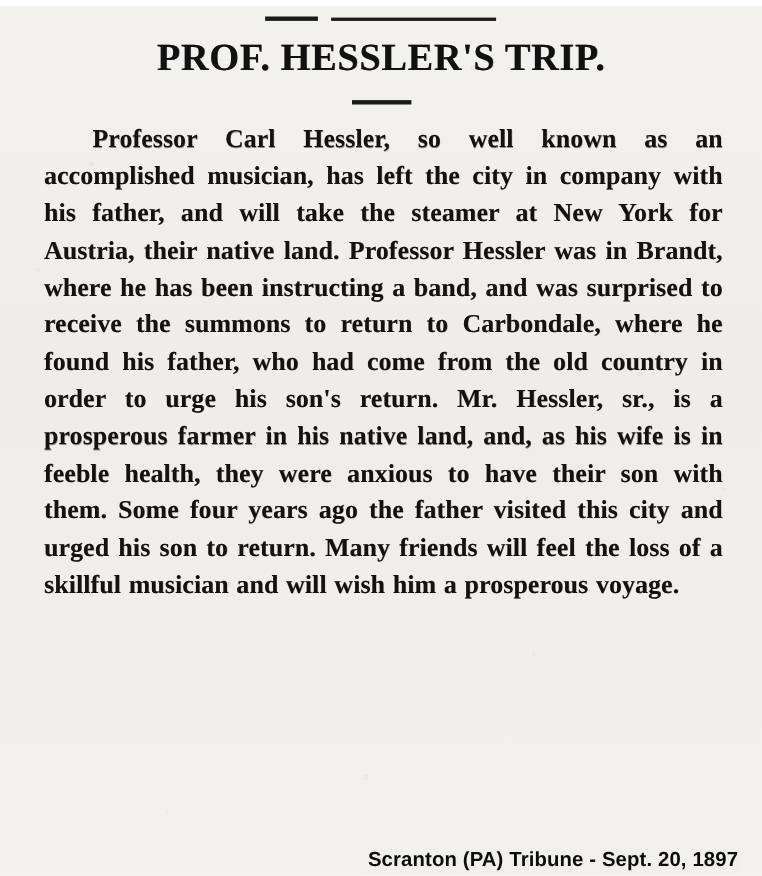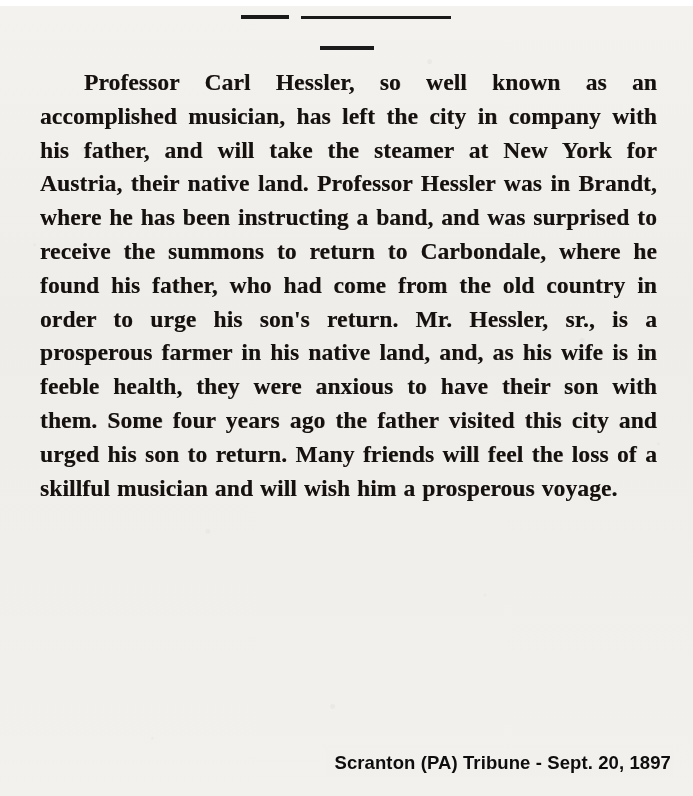--- a/index.html
+++ b/index.html
@@ -86,21 +86,21 @@
     word-spacing: 1px;
     margin: 16px;
     padding: 0 6px 0 10px;
     text-indent: 44px;
     text-shadow: 0.35px 0.15px 0 rgba(20,16,12,0.45);
   }
 
   .credit {
     position: absolute;
     right: 20px;
-    bottom: 26px;
+    bottom: 8px;
     font-family: "Liberation Sans", sans-serif;
     font-weight: bold;
     font-size: 18.5px;
     color: #0d0d0d;
     background: #f2f0ec;
     padding: 2px 2px 2px 8px;
     letter-spacing: 0.1px;
     white-space: nowrap;
   }
 
@@ -120,20 +120,21 @@
 </head>
 <body>
 
 <div class="clipping">
 
   <div class="top-rule">
     <div class="seg-a"></div>
     <div class="seg-b"></div>
   </div>
 
+  <h1 class="headline">PROF. HESSLER'S TRIP.</h1>
 
   <div class="mid-rule"></div>
 
   <p class="article">Professor Carl Hessler, so well known as an accomplished musician, has left the city in company with his father, and will take the steamer at New York for Austria, their native land. Professor Hessler was in Brandt, where he has been instructing a band, and was surprised to receive the summons to return to Carbondale, where he found his father, who had come from the old country in order to urge his son's return. Mr. Hessler, sr., is a prosperous farmer in his native land, and, as his wife is in feeble health, they were anxious to have their son with them. Some four years ago the father visited this city and urged his son to return. Many friends will feel the loss of a skillful musician and will wish him a prosperous voyage.</p>
 
   <div class="credit">Scranton (PA) Tribune - Sept. 20, 1897</div>
 
   <div class="speckle"></div>
 </div>
 

